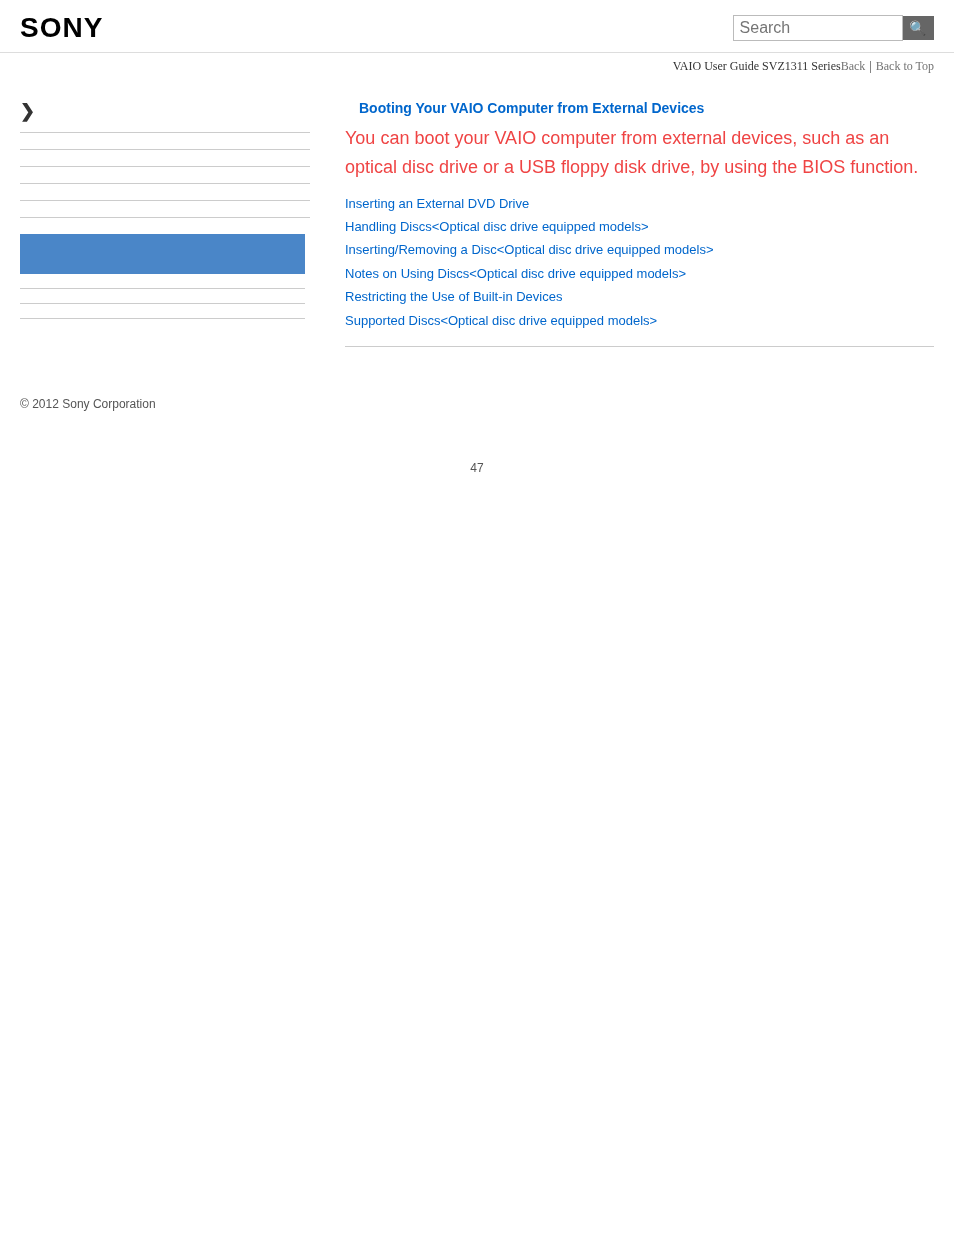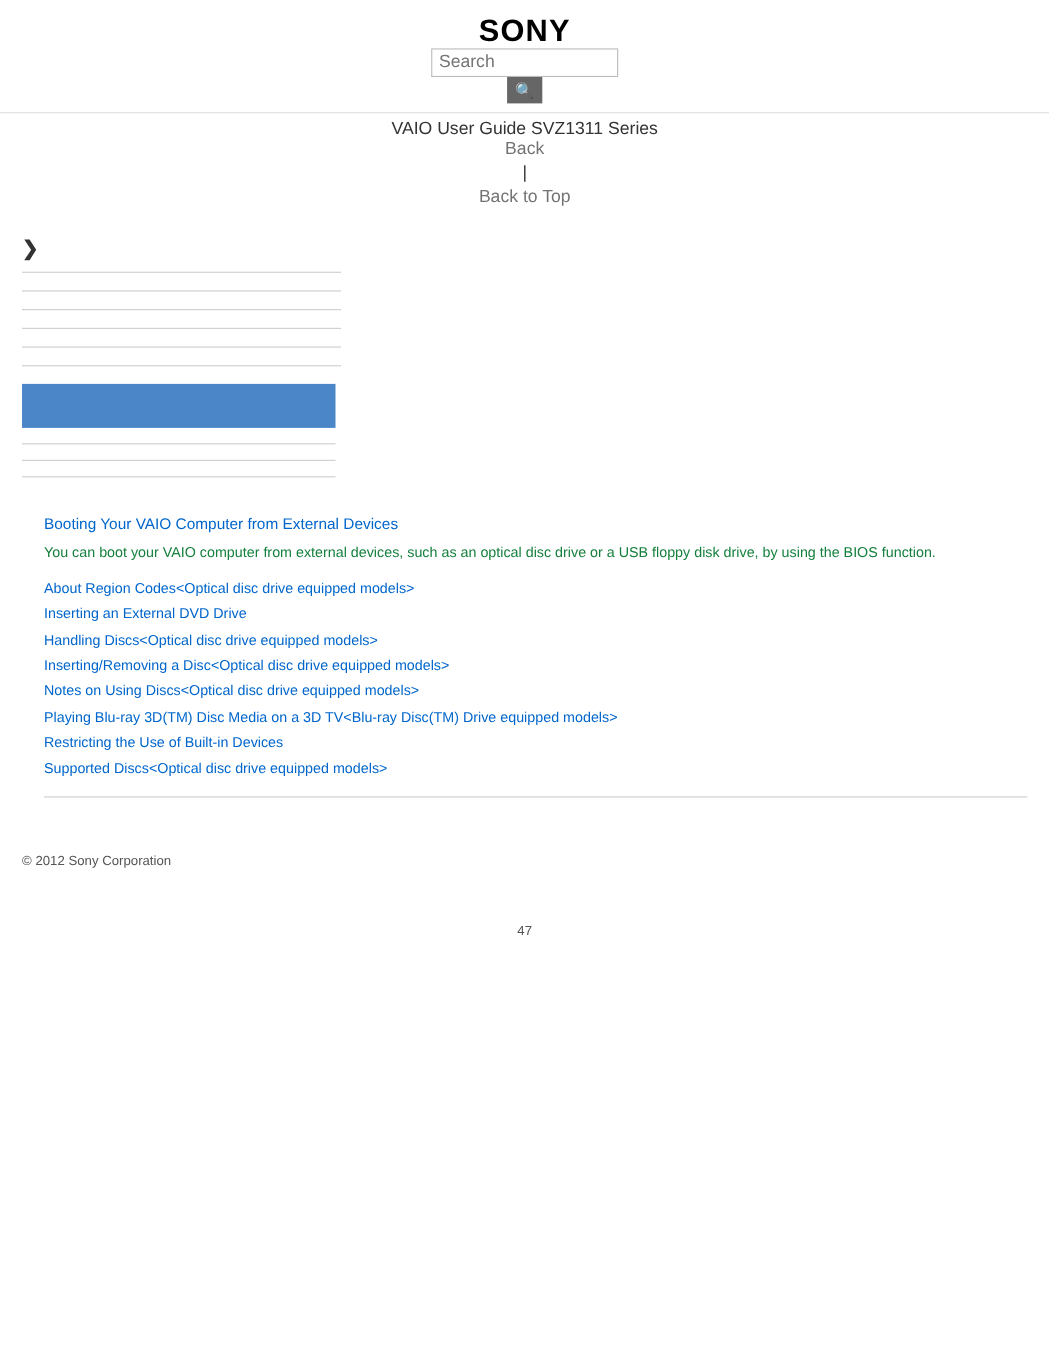--- a/index.html
+++ b/index.html
@@ -1,19 +1,18 @@
 <!DOCTYPE html>
 <html><head>
   <meta charset="utf-8">
   <style>
     * {
       margin: 0;
       padding: 0;
       box-sizing: border-box;
-      flex-direction: column;
     }
 
     body {
       font-family: Arial, sans-serif;
       font-size: 13px;
       color: #333;
       background: #fff;
       width: 954px;
       min-height: 1235px;
     }
@@ -52,24 +51,25 @@
       align-items: center;
       justify-content: center;
       color: #fff;
       font-size: 14px;
     }
 
     
     .breadcrumb-bar {
       display: flex;
       align-items: center;
-      justify-content: flex-start;
+      justify-content: flex-end;
       padding: 6px 20px;
-      font-size: 16px;
-      color: #333;
+      font-size: 12px;
+      color: #333;
+      font-family: Liberation Serif, serif;
     }
 
     .breadcrumb-links {
       display: flex;
       gap: 4px;
       align-items: center;
     }
 
     .breadcrumb-links a {
       color: #737373;
@@ -140,26 +140,27 @@
       flex: 1;
       padding: 20px 0 20px 20px;
     }
 
     .content-section-title {
       font-size: 14px;
       color: #0066cc;
       text-decoration: none;
       display: block;
       margin-bottom: 8px;
-      font-weight: normal;
+      font-weight: bold;
+      margin-left: 14px;
     }
 
     .content-description {
-      font-size: 13px;
-      color: #15803d;
+      font-size: 18px;
+      color: #ef4444;
       line-height: 1.6;
       margin-bottom: 8px;
     }
 
     .content-links-section {
       margin-top: 10px;
     }
 
     .content-link {
       display: block;
@@ -235,26 +236,24 @@
     <hr class="sidebar-placeholder-line">
     <hr class="sidebar-placeholder-line">
     <hr class="sidebar-placeholder-line">
   </div>
 
   <div class="content-area">
     <a href="#" class="content-section-title">Booting Your VAIO Computer from External Devices</a>
     <p class="content-description">You can boot your VAIO computer from external devices, such as an optical disc drive or a USB floppy disk drive, by using the BIOS function.</p>
 
     <div class="content-links-section">
-      <a href="#" class="content-link">About Region Codes&lt;Optical disc drive equipped models&gt;</a>
       <a href="#" class="content-link">Inserting an External DVD Drive</a>
       <a href="#" class="content-link">Handling Discs&lt;Optical disc drive equipped models&gt;</a>
       <a href="#" class="content-link">Inserting/Removing a Disc&lt;Optical disc drive equipped models&gt;</a>
       <a href="#" class="content-link">Notes on Using Discs&lt;Optical disc drive equipped models&gt;</a>
-      <a href="#" class="content-link">Playing Blu-ray 3D(TM) Disc Media on a 3D TV&lt;Blu-ray Disc(TM) Drive equipped models&gt;</a>
       <a href="#" class="content-link">Restricting the Use of Built-in Devices</a>
       <a href="#" class="content-link">Supported Discs&lt;Optical disc drive equipped models&gt;</a>
     </div>
 
     <hr class="content-bottom-divider">
   </div>
 
 </div>
 
 <div class="footer">

